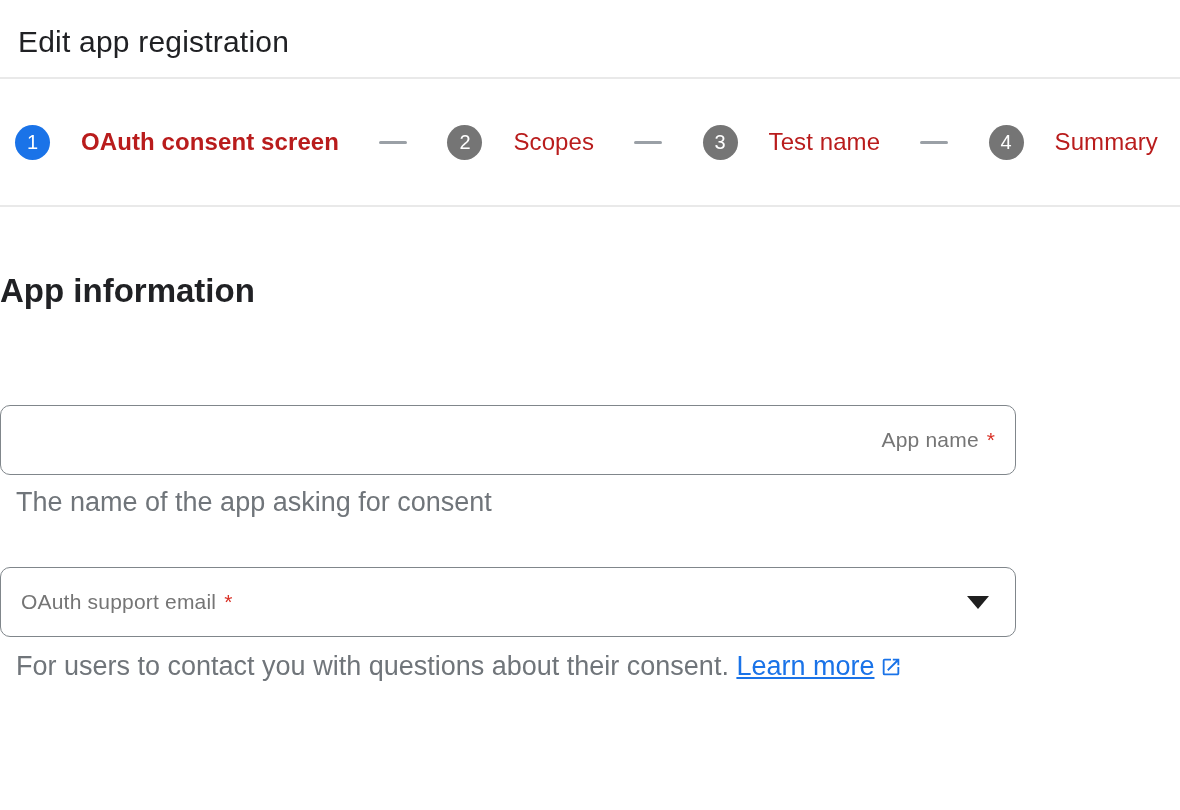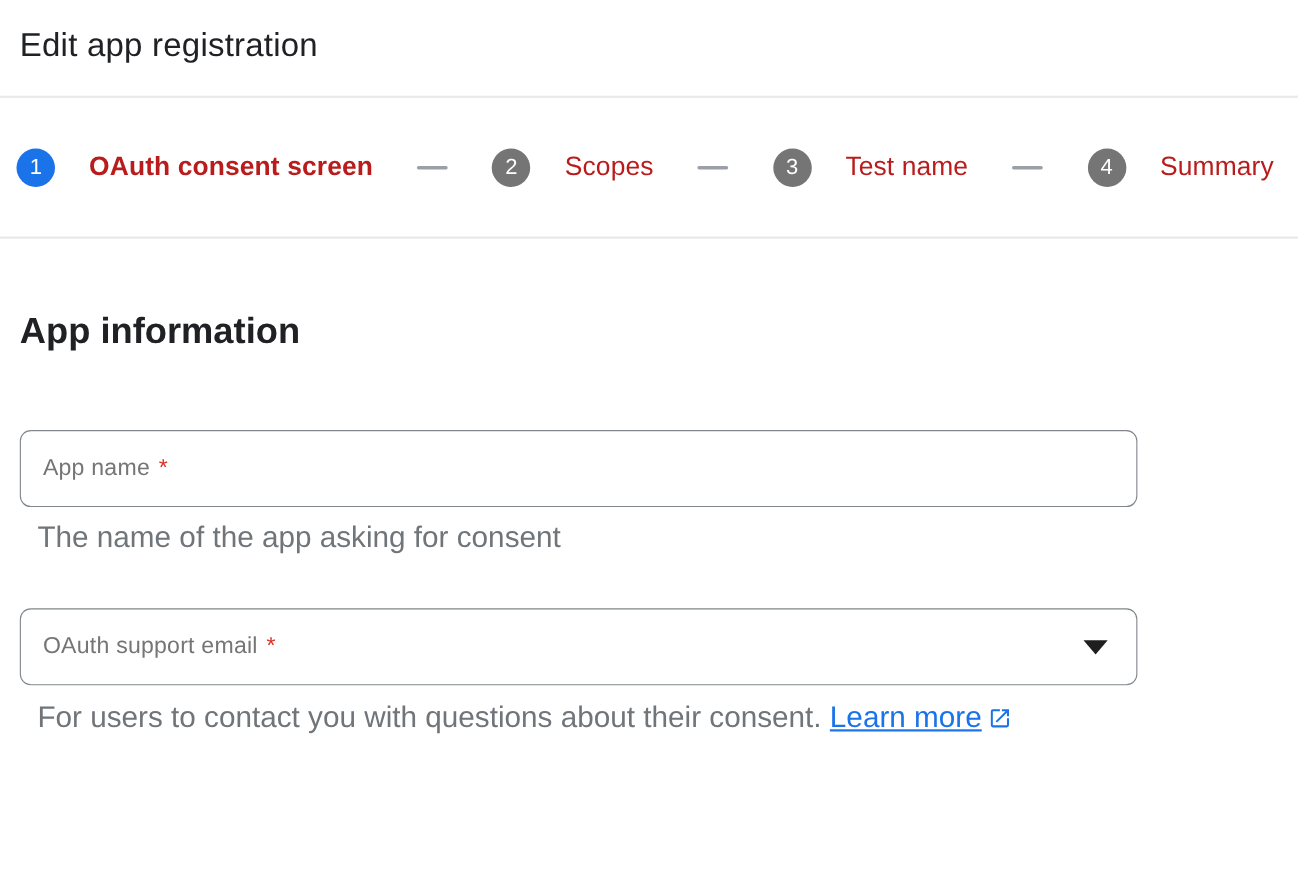--- a/index.html
+++ b/index.html
@@ -6,21 +6,21 @@
   html, body {
     width: 1180px; height: 810px;
     background: #ffffff;
     font-family: "Liberation Sans", sans-serif;
     overflow: hidden;
     color: #202124;
   }
 
   
   .title-bar {
-    height: 89px;
+    height: 79px;
     padding: 24px 0 0 18px;
     border-bottom: 2px solid #e9e9e9;
   }
   .page-title {
     font-size: 30px;
     line-height: 36px;
     font-weight: 500;
     color: #202124;
     letter-spacing: 0.2px;
   }
@@ -60,21 +60,21 @@
   }
   .step-label.active { font-weight: 700; }
   .step-sep {
     width: 28px; height: 3px;
     background: #9aa0a6;
     border-radius: 2px;
     flex: 0 0 auto;
   }
 
   
-  .main { padding-left: 18px; }
+  .main { }
   .section-heading {
     margin-top: 64px;
     font-size: 33px;
     line-height: 40px;
     font-weight: 700;
     color: #202124;
   }
   .section-desc {
     margin-top: 20px;
     font-size: 21px;
@@ -89,21 +89,21 @@
     width: 1016px;
     height: 70px;
     border: 1.5px solid #80868b;
     border-radius: 10px;
     display: flex;
     align-items: center;
     padding: 0 20px;
     background: #ffffff;
     cursor: text;
   }
-  .field-box.first { margin-top: 70px; }
+  .field-box.first { margin-top: 94px; justify-content: flex-end; }
   .field-box.dropdown { margin-top: 52px; cursor: pointer; }
   .field-label {
     font-size: 21px;
     color: #757575;
     letter-spacing: 0.2px;
   }
   .required-star {
     color: #d93025;
     font-size: 21px;
     margin-left: 8px;

